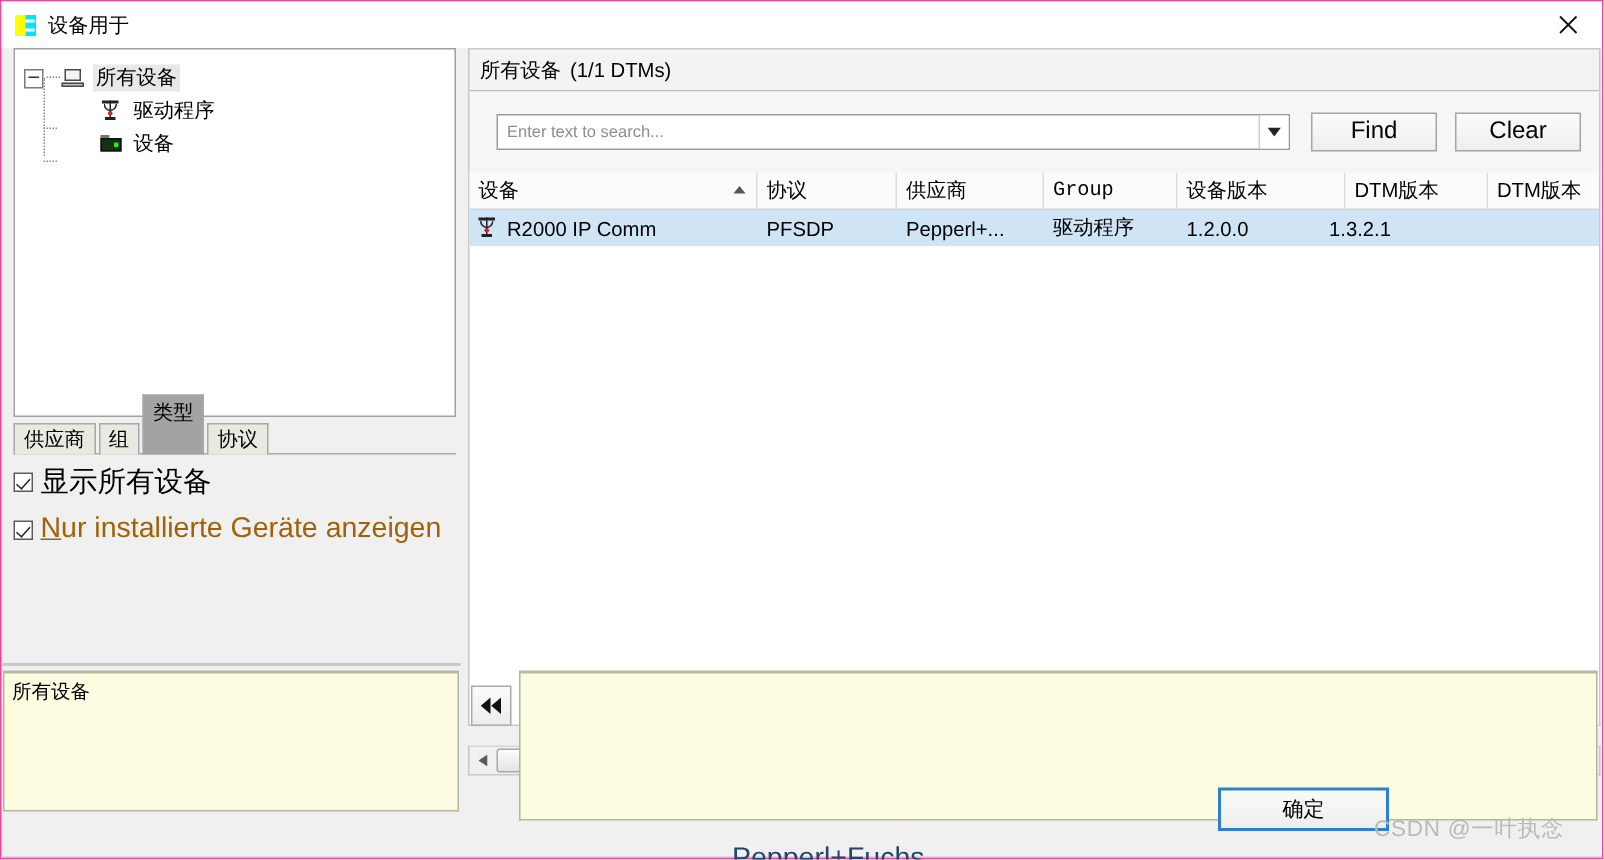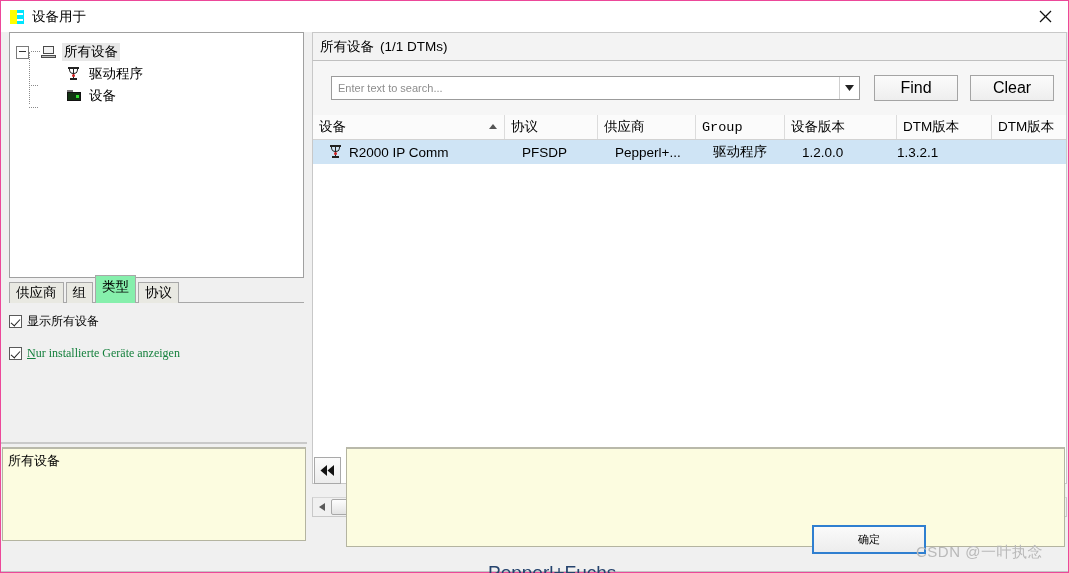--- a/index.html
+++ b/index.html
@@ -240,22 +240,22 @@
     font-size: 13.5px;
     background: #e9e9e2;
     border: 1px solid #a8a8a8;
     border-bottom: none;
     box-sizing: border-box;
     cursor: default;
     position: relative;
     top: 1px;
   }
   .tab.active {
-    background: #86efac;
-    height: 28px;
+    background: #a3a3a3;
+    height: 40px;
     line-height: 22px;
     top: 1px;
     text-align: center;
   }
 
   
   #checks {
     position: absolute;
     left: 8px;
     top: 278px;
@@ -279,22 +279,22 @@
   }
   .chkbox.checked::after {
     content: "";
     position: absolute;
     left: 3px; top: 1px;
     width: 4px; height: 8px;
     border: solid #222;
     border-width: 0 1.6px 1.6px 0;
     transform: rotate(42deg);
   }
-  .chk-label { font-size: 12px; }
-  .chk-label.german { color: #15803d; font-family: Liberation Serif, serif; }
+  .chk-label { font-size: 19px; }
+  .chk-label.german { color: #a16207; }
   .accel { text-decoration: underline; }
 
   
   #left-info {
     position: absolute;
     left: 1px;
     top: 415px;
     width: 304px;
     height: 94px;
     background: #fcfce0;
@@ -449,21 +449,21 @@
     display: flex;
     align-items: center;
     font-size: 13.5px;
     padding-left: 6px;
     box-sizing: border-box;
     flex: 0 0 auto;
     height: 100%;
     overflow: hidden;
     white-space: nowrap;
   }
-  .td.first { padding-left: 4px; margin-left: 11px; }
+  .td.first { padding-left: 4px; }
   .row-icon { margin-right: 5px; }
 
   
   #hscroll {
     position: absolute;
     left: 0;
     bottom: 0;
     right: 0;
     height: 20px;
     background: #f0f0f0;
@@ -536,21 +536,21 @@
     width: 100%;
     height: 55px;
   }
   .footer-btn {
     position: absolute;
     width: 114px;
     height: 29px;
     background: linear-gradient(#fafafa, #ededed);
     border: 1px solid #a4a4a4;
     box-sizing: border-box;
-    font-size: 11px;
+    font-size: 14px;
     display: flex;
     align-items: center;
     justify-content: center;
     cursor: default;
   }
   #ok-btn {
     left: 811px;
     top: 8px;
     border: 2px solid #2f7fd0;
   }

